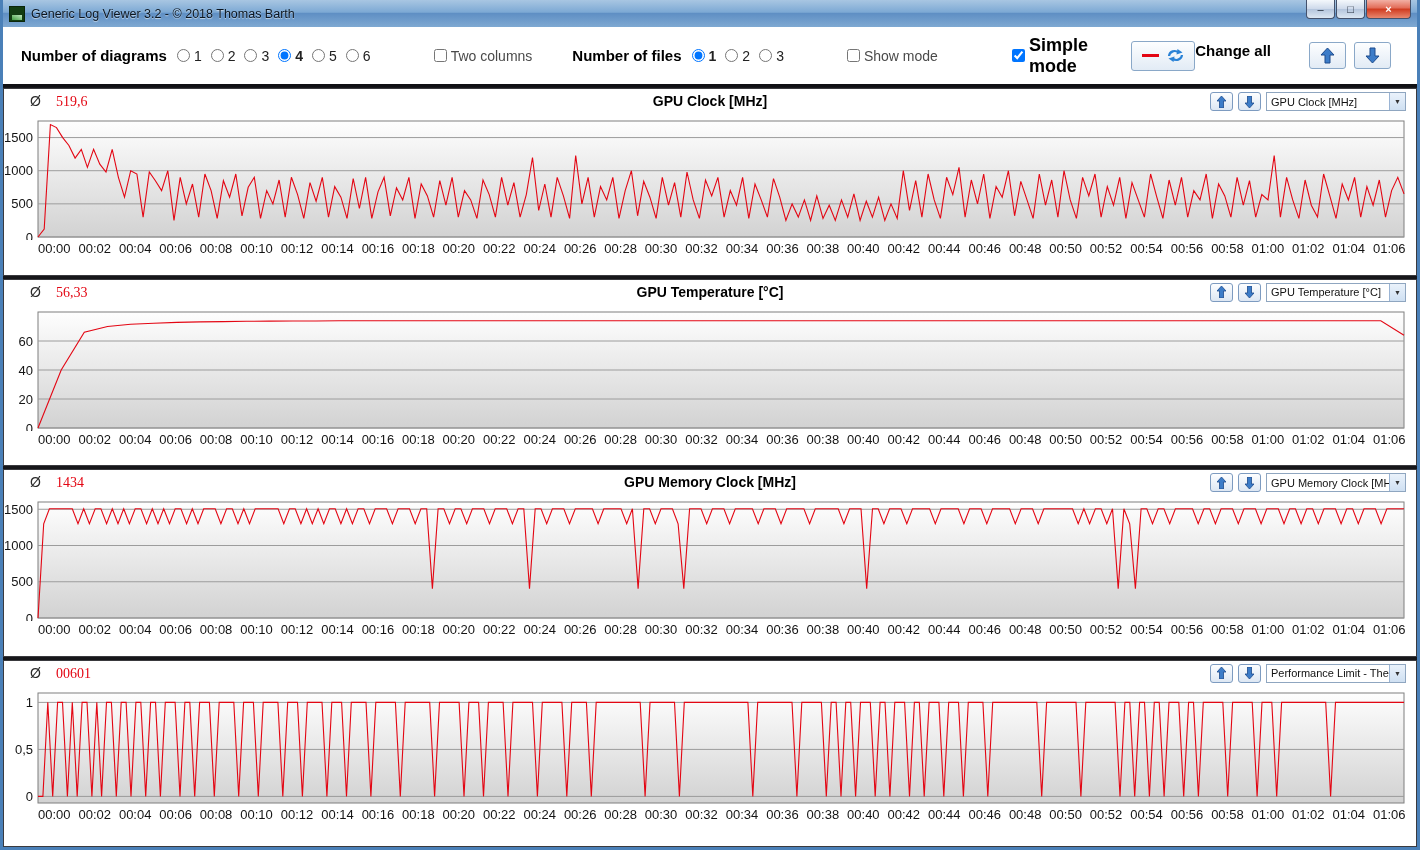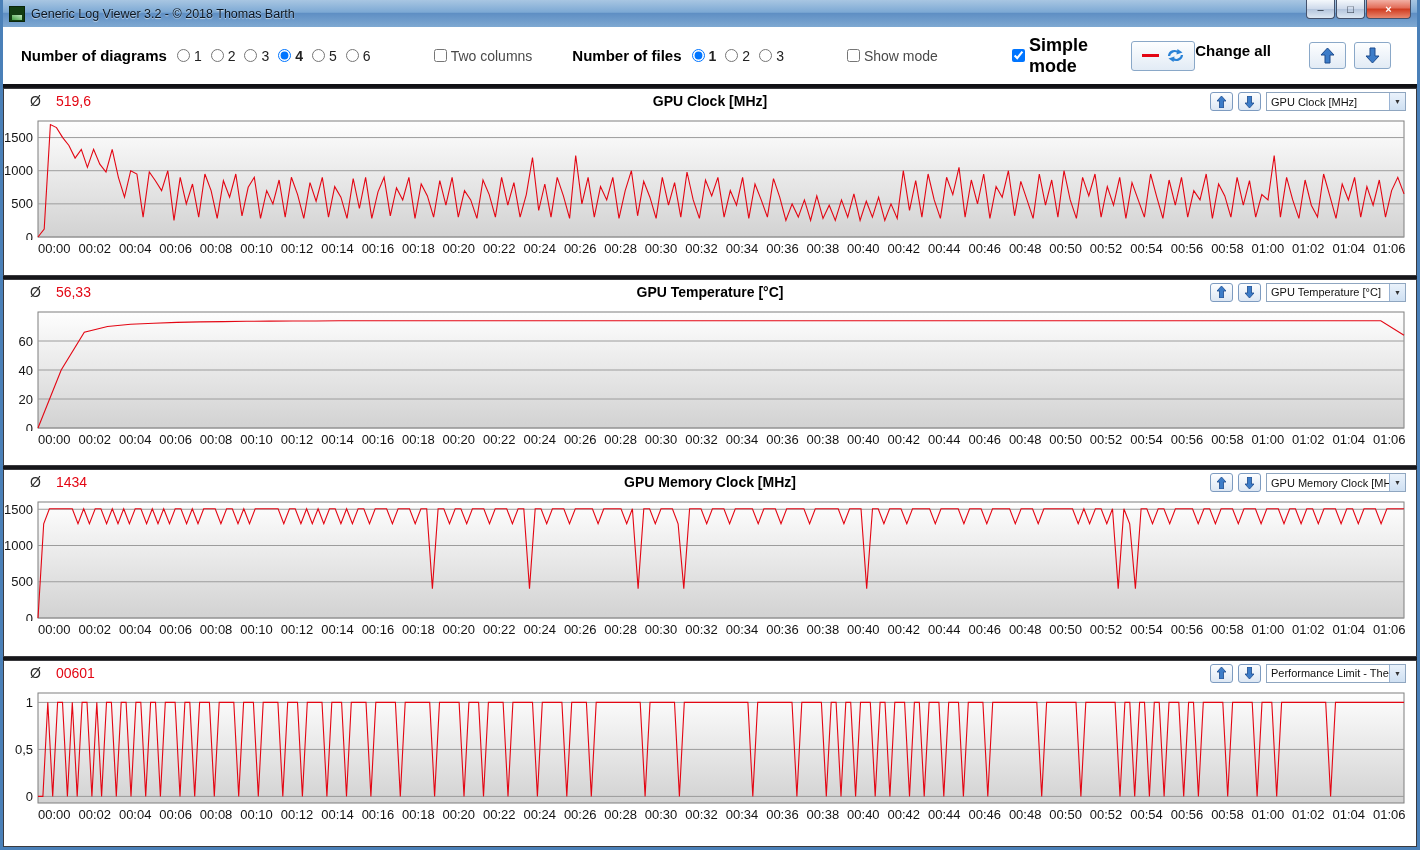--- a/index.html
+++ b/index.html
@@ -30,21 +30,21 @@
   .red-dash { width:17px; height:3px; background:#e30613; }
   .arrow-btn { width:37px; height:27px; border:1px solid #8aa8c8; border-radius:3px; background:linear-gradient(to bottom,#fdfeff,#e2ebf5); display:flex; align-items:center; justify-content:center; margin-left:8px; cursor:pointer; }
   .right-group { margin-left:auto; display:flex; align-items:flex-start; }
 
   
   .panels { flex:1; display:flex; flex-direction:column; gap:3px; padding-top:1px; background:#17171a; }
   .panel { flex:1; background:#fff; border:1px solid #3a3a3e; display:flex; flex-direction:column; overflow:hidden; }
   .panel-header { height:27px; flex:none; position:relative; display:flex; align-items:center; }
   .avg { position:absolute; left:26px; top:4px; display:flex; align-items:baseline; gap:15px; }
   .avg-sym { font-size:14px; color:#2a2a2a; }
-  .avg-num { font-size:14px; color:#e30613; }
+  .avg-num { font-size:14px; color:#e30613;font-family:Liberation Serif, serif; }
   .panel-title { position:absolute; left:0; right:0; text-align:center; top:4px; font-size:14px; font-weight:bold; color:#000; }
   .panel-controls { position:absolute; right:10px; top:3px; display:flex; align-items:center; gap:5px; }
   .mini-btn { width:23px; height:19px; border:1px solid #7d9bc0; border-radius:3px; background:linear-gradient(to bottom,#fdfeff,#dde7f3); display:flex; align-items:center; justify-content:center; cursor:pointer; }
   .combobox { width:140px; height:19px; border:1px solid #8fa6c0; background:#fff; display:flex; align-items:center; font-size:11px; color:#111; cursor:pointer; }
   .cb-text { flex:1; padding-left:4px; white-space:nowrap; overflow:hidden; }
   .cb-arrow { width:16px; height:100%; flex:none; display:flex; align-items:center; justify-content:center; font-size:7px; color:#333; background:linear-gradient(to bottom,#eaf2fb,#cfe0f2); border-left:1px solid #9ab4d4; }
   .chart-svg { display:block; flex:none; }
   .x-labels { display:flex; justify-content:space-between; margin:1px 10px 0 34px; font-size:13px; color:#141414; white-space:nowrap; }
   .x-labels span { flex:none; }
 </style>

